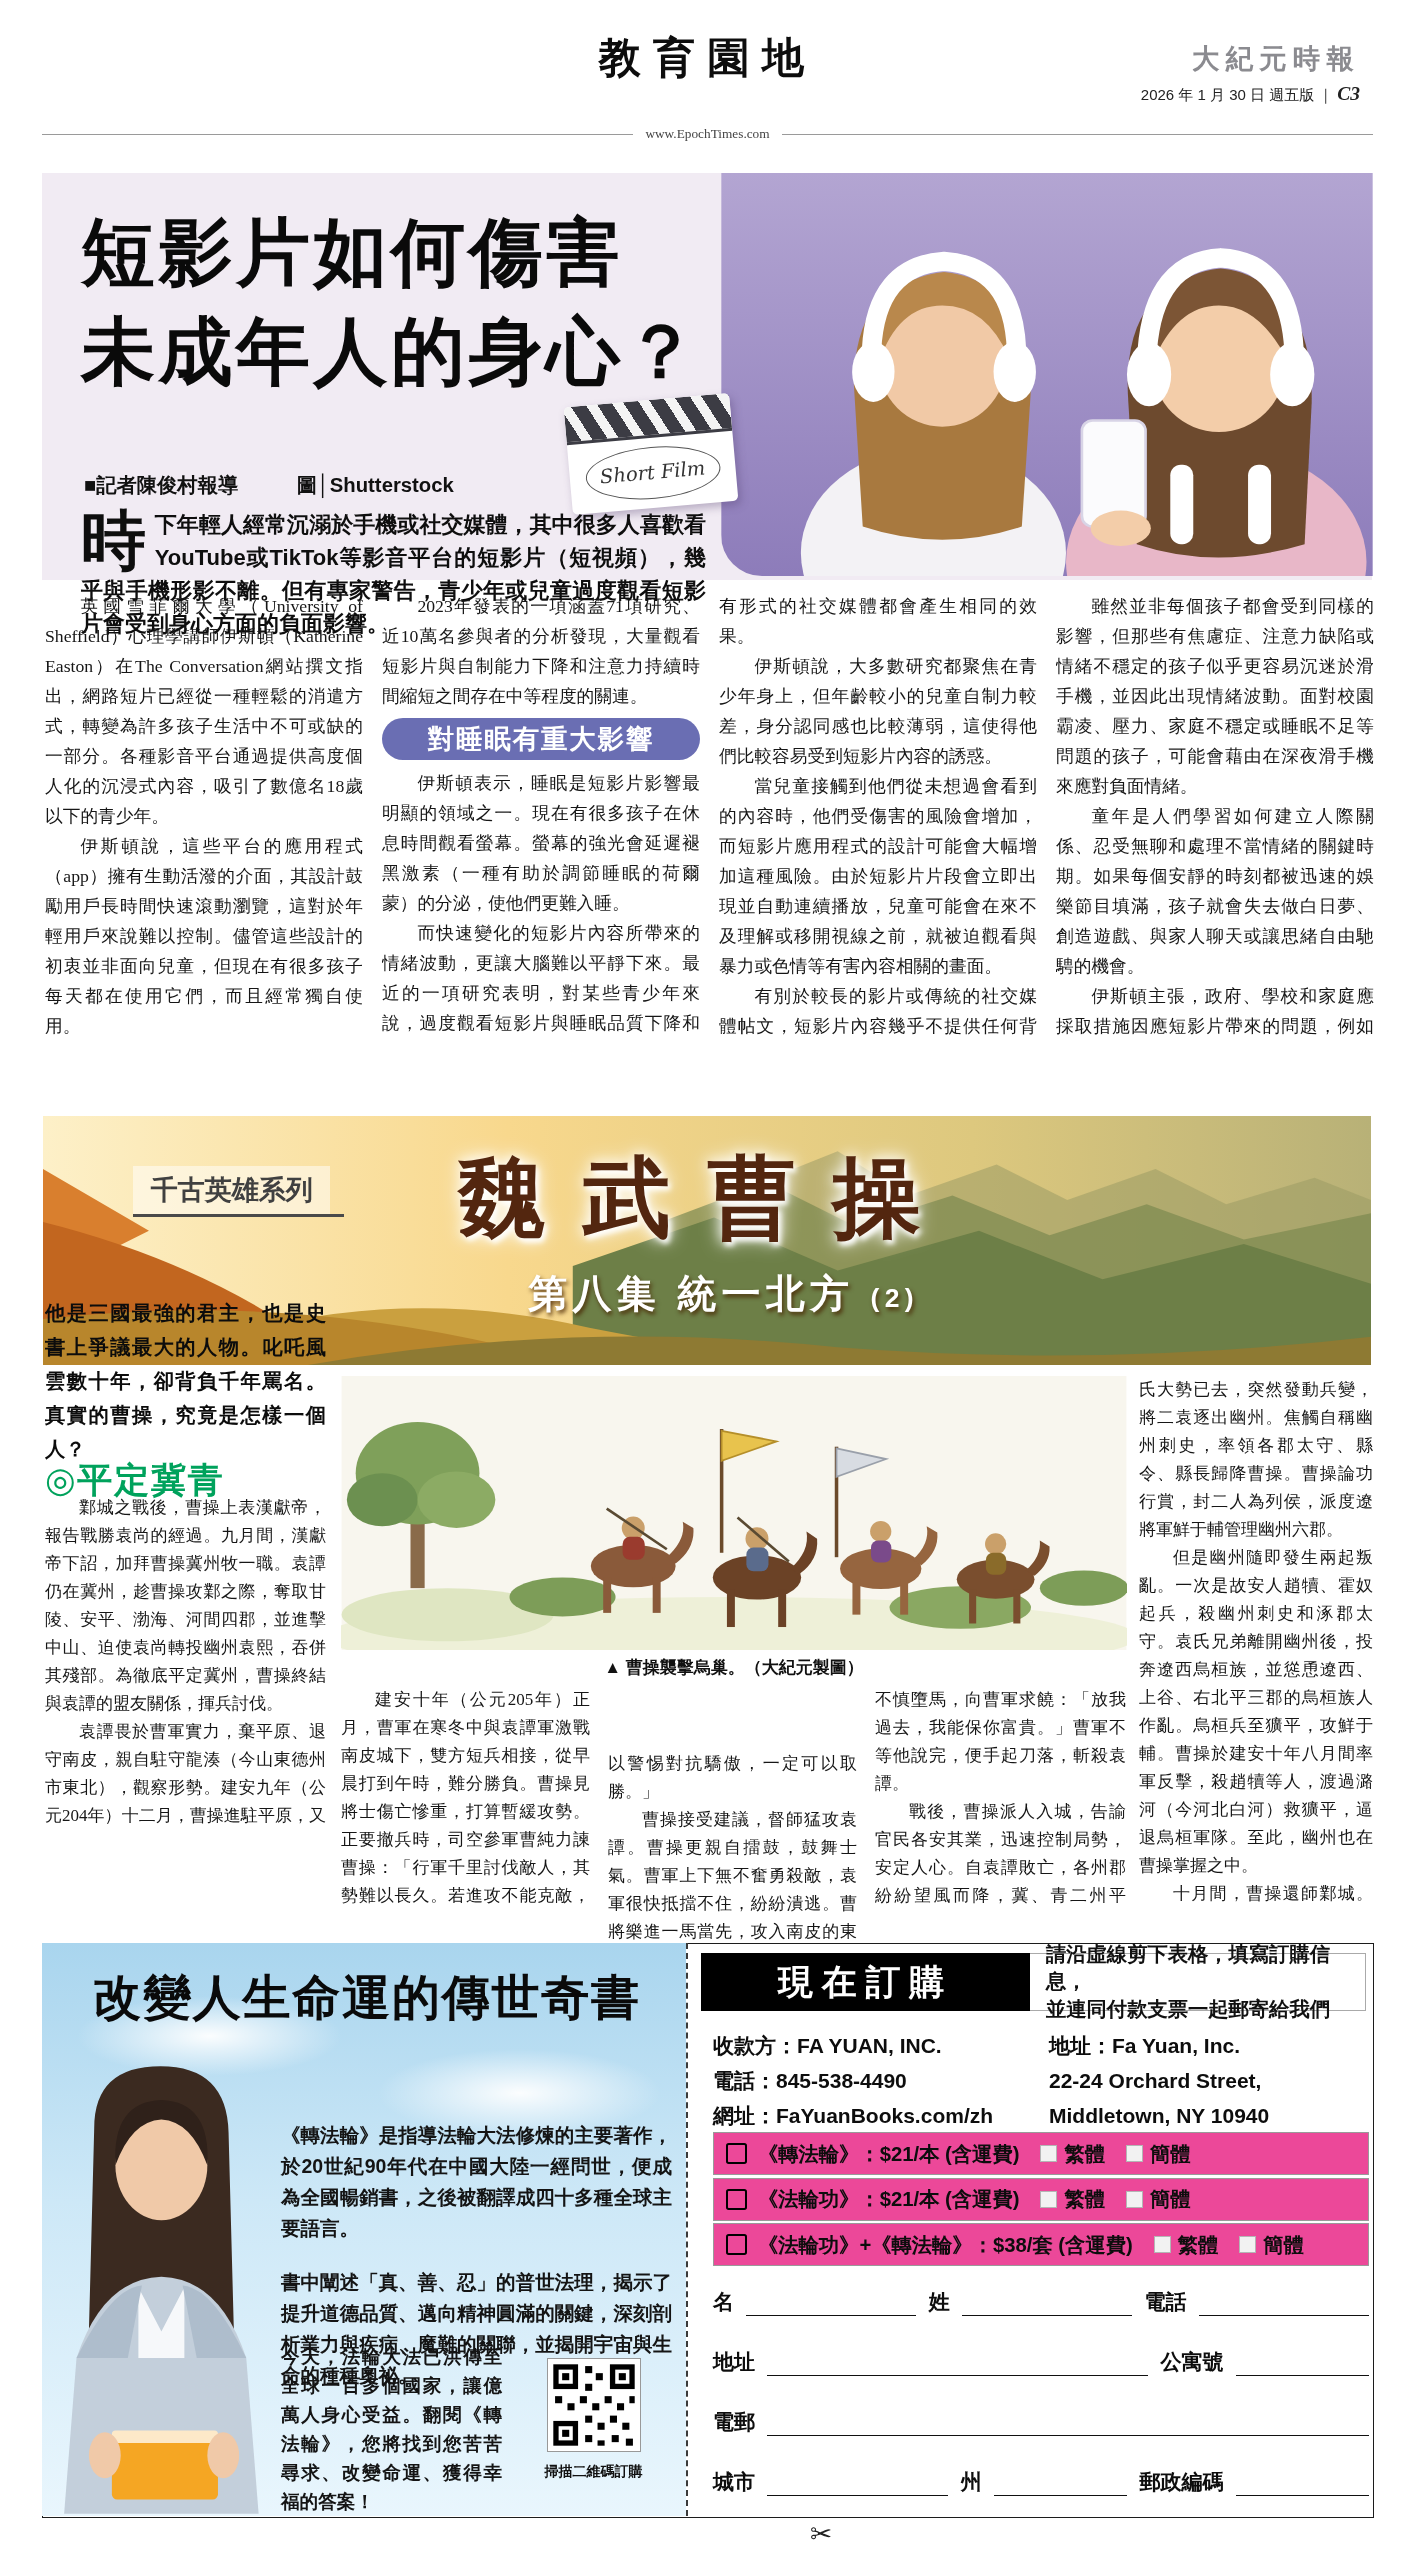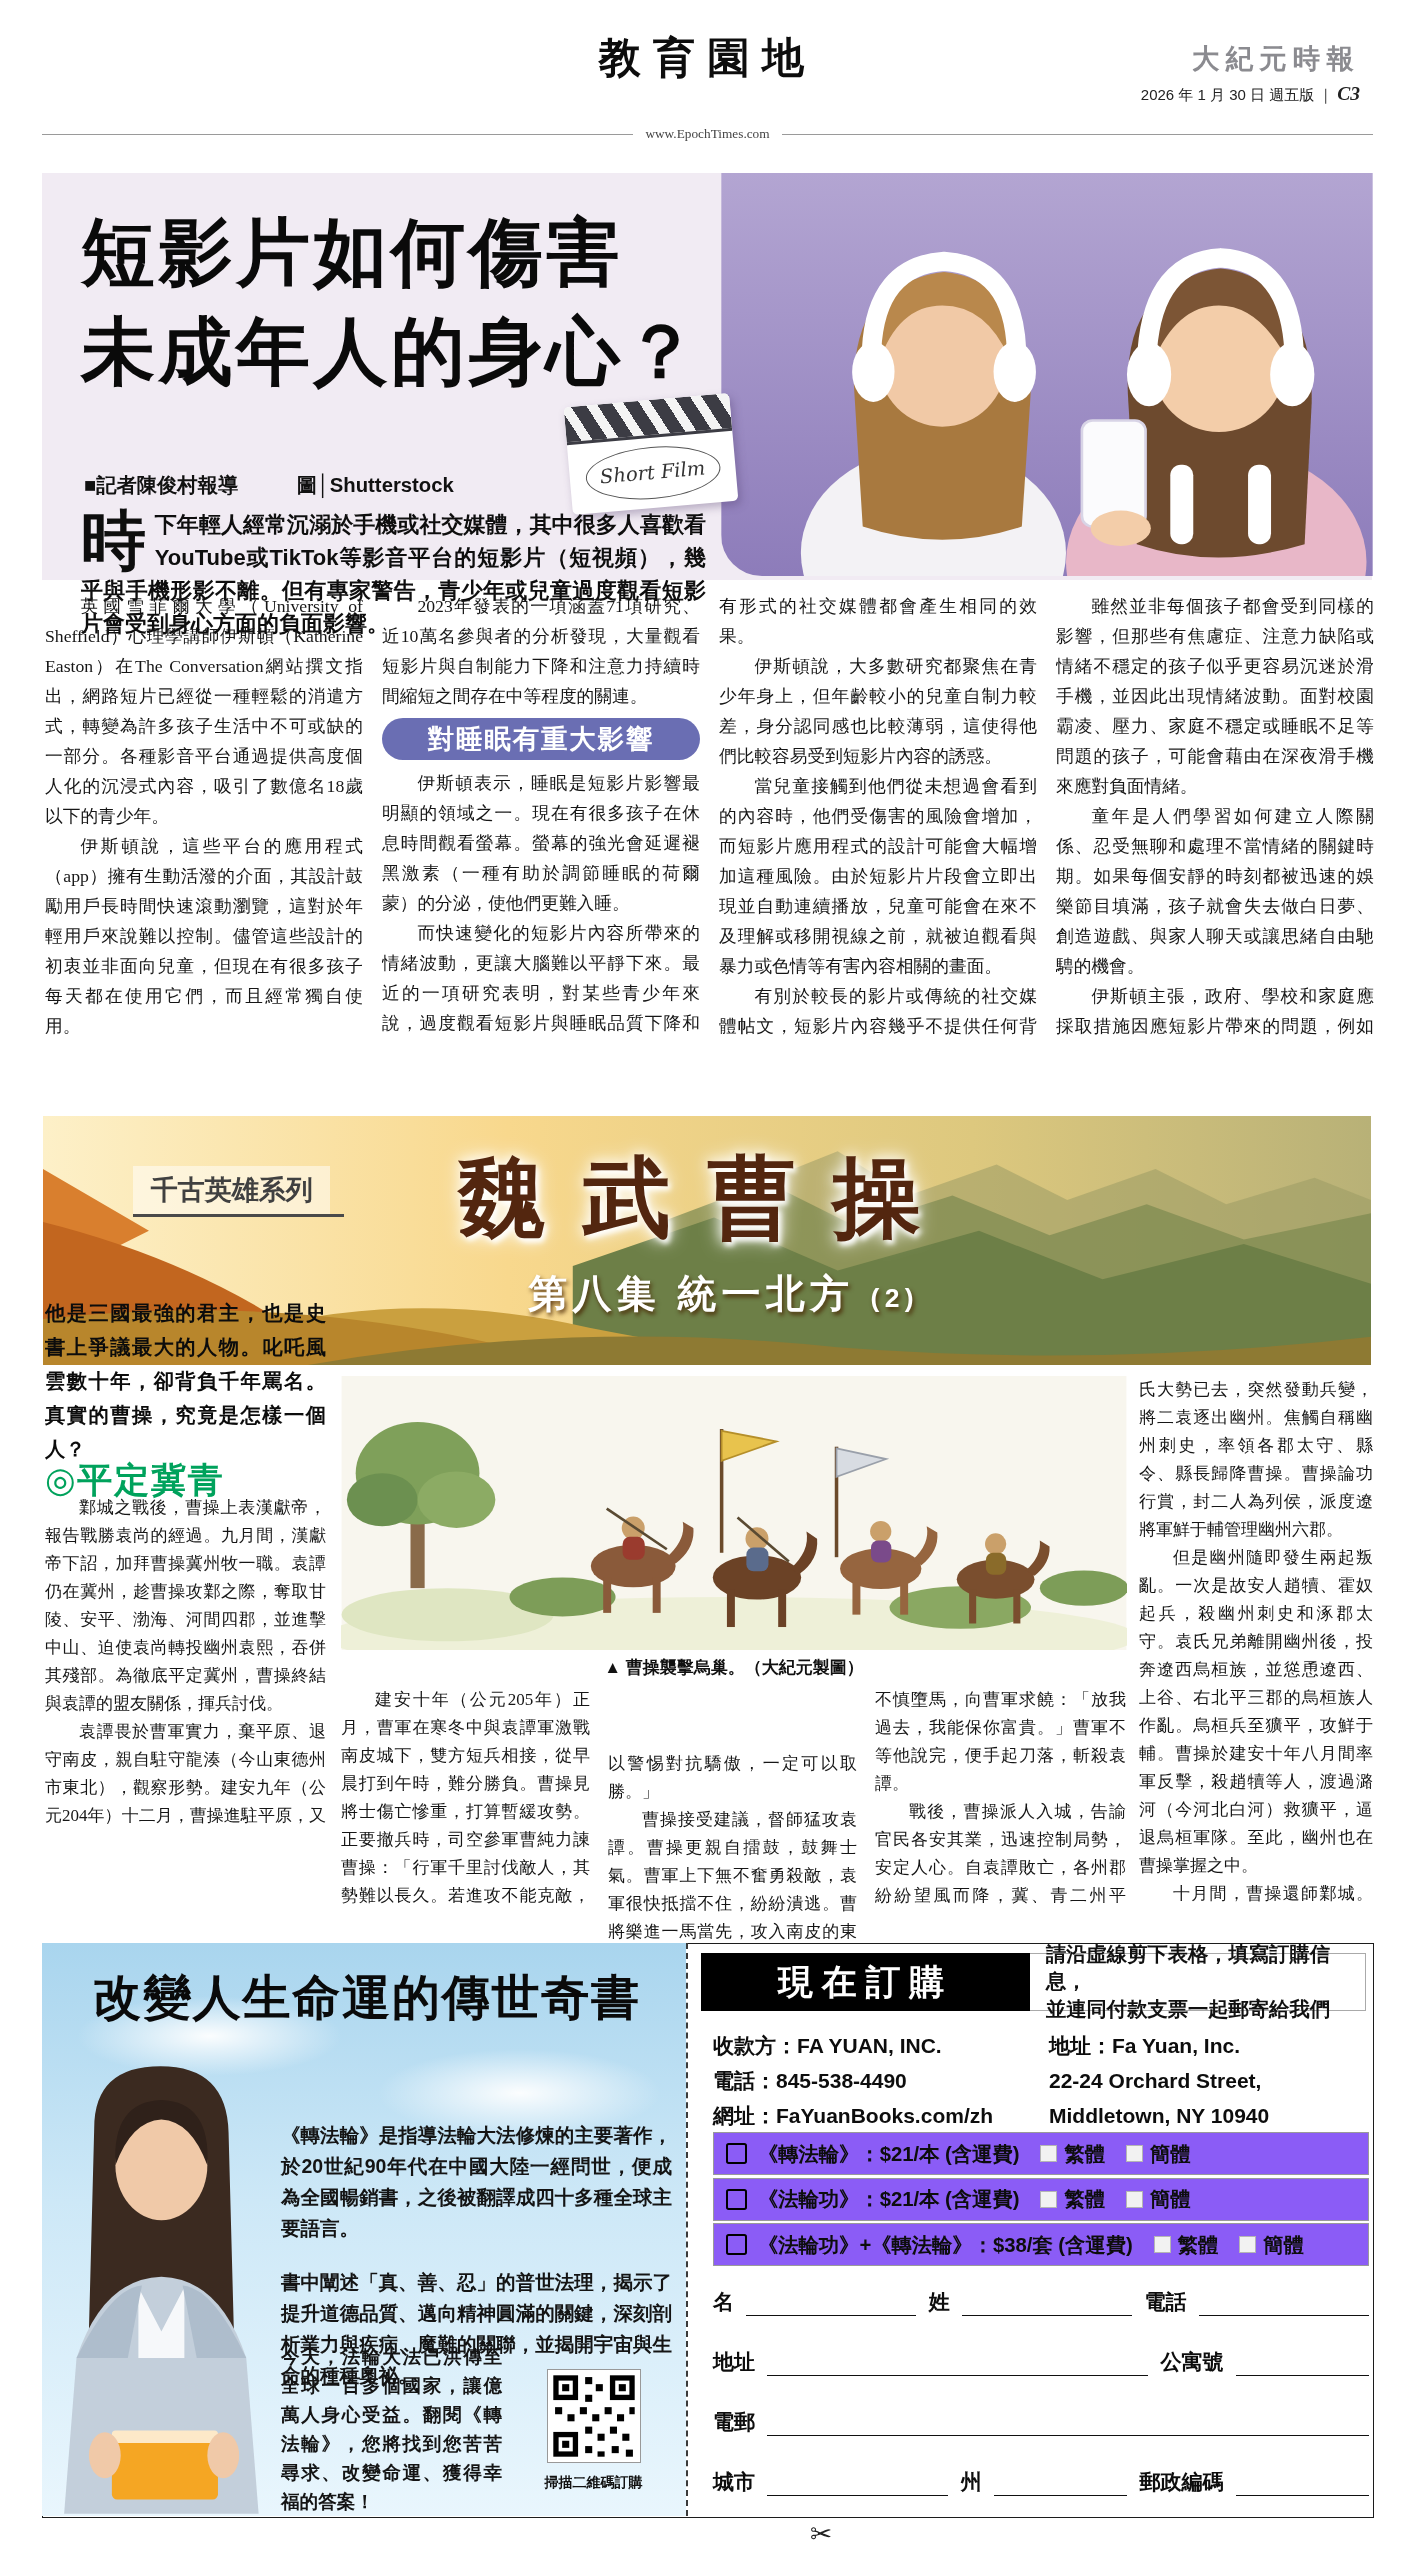--- a/index.html
+++ b/index.html
@@ -73,40 +73,40 @@
   .ad-left{left:42px;top:1943px;width:644px;height:573px;overflow:hidden;
       background:linear-gradient(180deg,#a9d5ee 0%,#cde8f7 45%,#e9f6fd 100%);}
   .ad-cloud{position:absolute;background:radial-gradient(closest-side,rgba(255,255,255,.95),rgba(255,255,255,0));}
   .ad-title{left:62px;top:1966px;width:610px;text-align:center;font-weight:bold;font-size:48px;
       letter-spacing:1.8px;color:#0a0a0a;font-family:"DejaVu Serif","Liberation Serif",serif;}
   .ad-text{left:281px;top:2120px;width:391px;font-family:"Liberation Sans","DejaVu Sans",sans-serif;
       font-weight:bold;font-size:19.5px;line-height:31px;color:#141414;text-align:justify;}
   .ad-text p{margin:0 0 23px;}
   .ad-p3{left:281px;top:2342px;width:221px;font-family:"Liberation Sans","DejaVu Sans",sans-serif;
       font-weight:bold;font-size:18.6px;line-height:29px;color:#141414;text-align:justify;}
-  .qr-wrap{left:527px;top:2358px;width:133px;text-align:center;margin-top:11px;}
+  .qr-wrap{left:527px;top:2358px;width:133px;text-align:center;}
   .qr-caption{margin-top:7px;font-family:"Liberation Sans","DejaVu Sans",sans-serif;
       font-weight:bold;font-size:14px;color:#111;}
   .woman{left:50px;top:2066px;width:221px;height:448px;overflow:hidden;}
   .cutline{left:686px;top:1943px;height:573px;width:0;border-left:2.7px dashed #3a3a3a;}
   .scissors{left:810px;top:2518px;font-size:26.5px;color:#222;
       font-family:"DejaVu Sans","Liberation Sans",sans-serif;}
   
   .coupon-hdr{left:701px;top:1953px;width:665px;height:58px;display:flex;}
   .coupon-hdr .black{width:329px;background:#000;color:#fff;display:flex;align-items:center;justify-content:center;
       font-family:"Liberation Sans","DejaVu Sans",sans-serif;font-weight:bold;font-size:35px;letter-spacing:8.8px;}
   .coupon-hdr .instr{flex:1;border:1.8px solid #aaa;border-left:none;display:flex;flex-direction:column;
       justify-content:center;padding:0 16px;font-family:"Liberation Sans","DejaVu Sans",sans-serif;
       font-weight:bold;font-size:20.3px;line-height:27.4px;color:#111;}
   .info-l{left:713px;top:2028px;width:336px;}
   .info-r{left:1049px;top:2028px;width:318px;}
   .info-l div,.info-r div{font-family:"Liberation Sans","DejaVu Sans",sans-serif;font-weight:bold;
       font-size:21px;line-height:35px;color:#0d0d0d;}
   .opts{left:713px;top:2132px;width:656px;}
-  .opt-row{display:flex;align-items:center;border:1.8px solid #9a9a9a;background:#8b5cf6;height:41px;
+  .opt-row{display:flex;align-items:center;border:1.8px solid #9a9a9a;background:#ec4899;height:41px;
       padding:0 12.4px;margin-bottom:2.7px;font-family:"Liberation Sans","DejaVu Sans",sans-serif;
       font-weight:bold;font-size:20.3px;color:#0d0d0d;}
   .bookbox{width:17px;height:17px;border:2.7px solid #000;border-radius:2.7px;margin-right:10.6px;flex:none;}
   .langbox{width:15px;height:15px;border:1.8px solid #b5b5b5;background:#f2f2f2;margin:0 7px 0 21px;flex:none;}
   .fields{left:713px;top:2288px;width:656px;font-family:"Liberation Sans","DejaVu Sans",sans-serif;
       font-weight:bold;font-size:21px;color:#0d0d0d;}
   .frow{display:flex;align-items:flex-end;gap:12.4px;margin-bottom:32px;}
   .fline{flex:1;border-bottom:1.8px solid #111;height:25px;}
   .fline.short{flex:0 0 133px;}
 </style>

